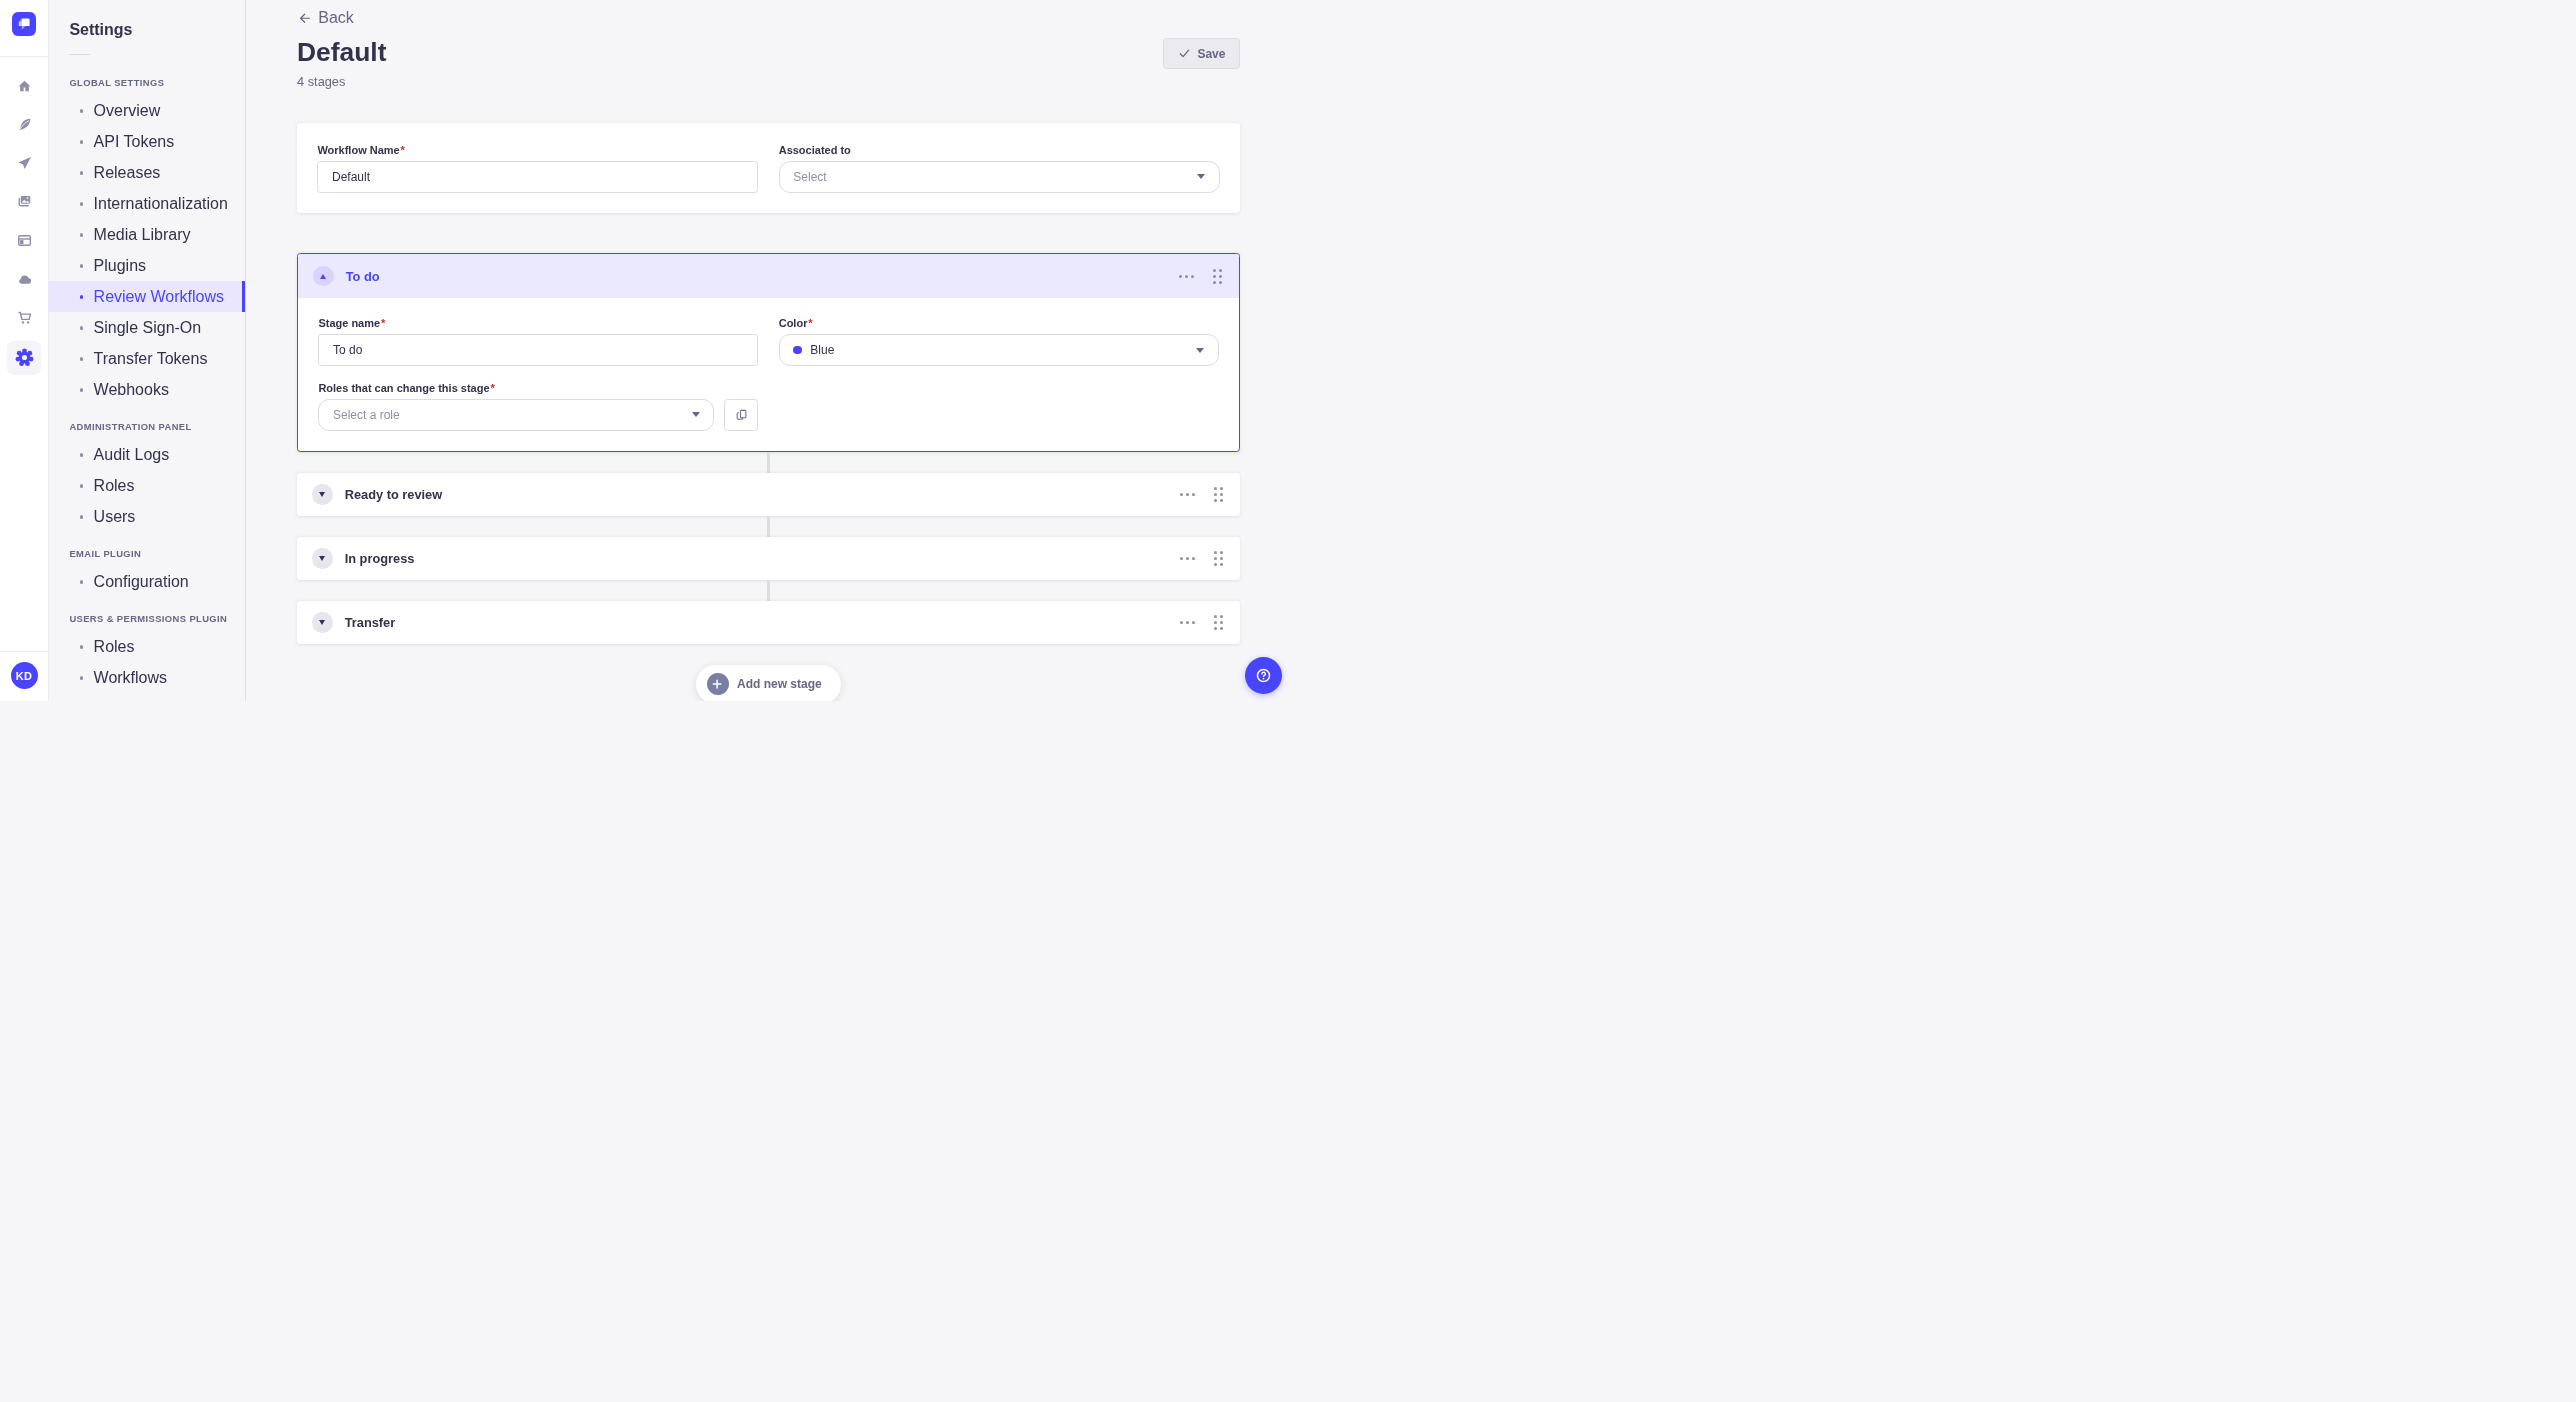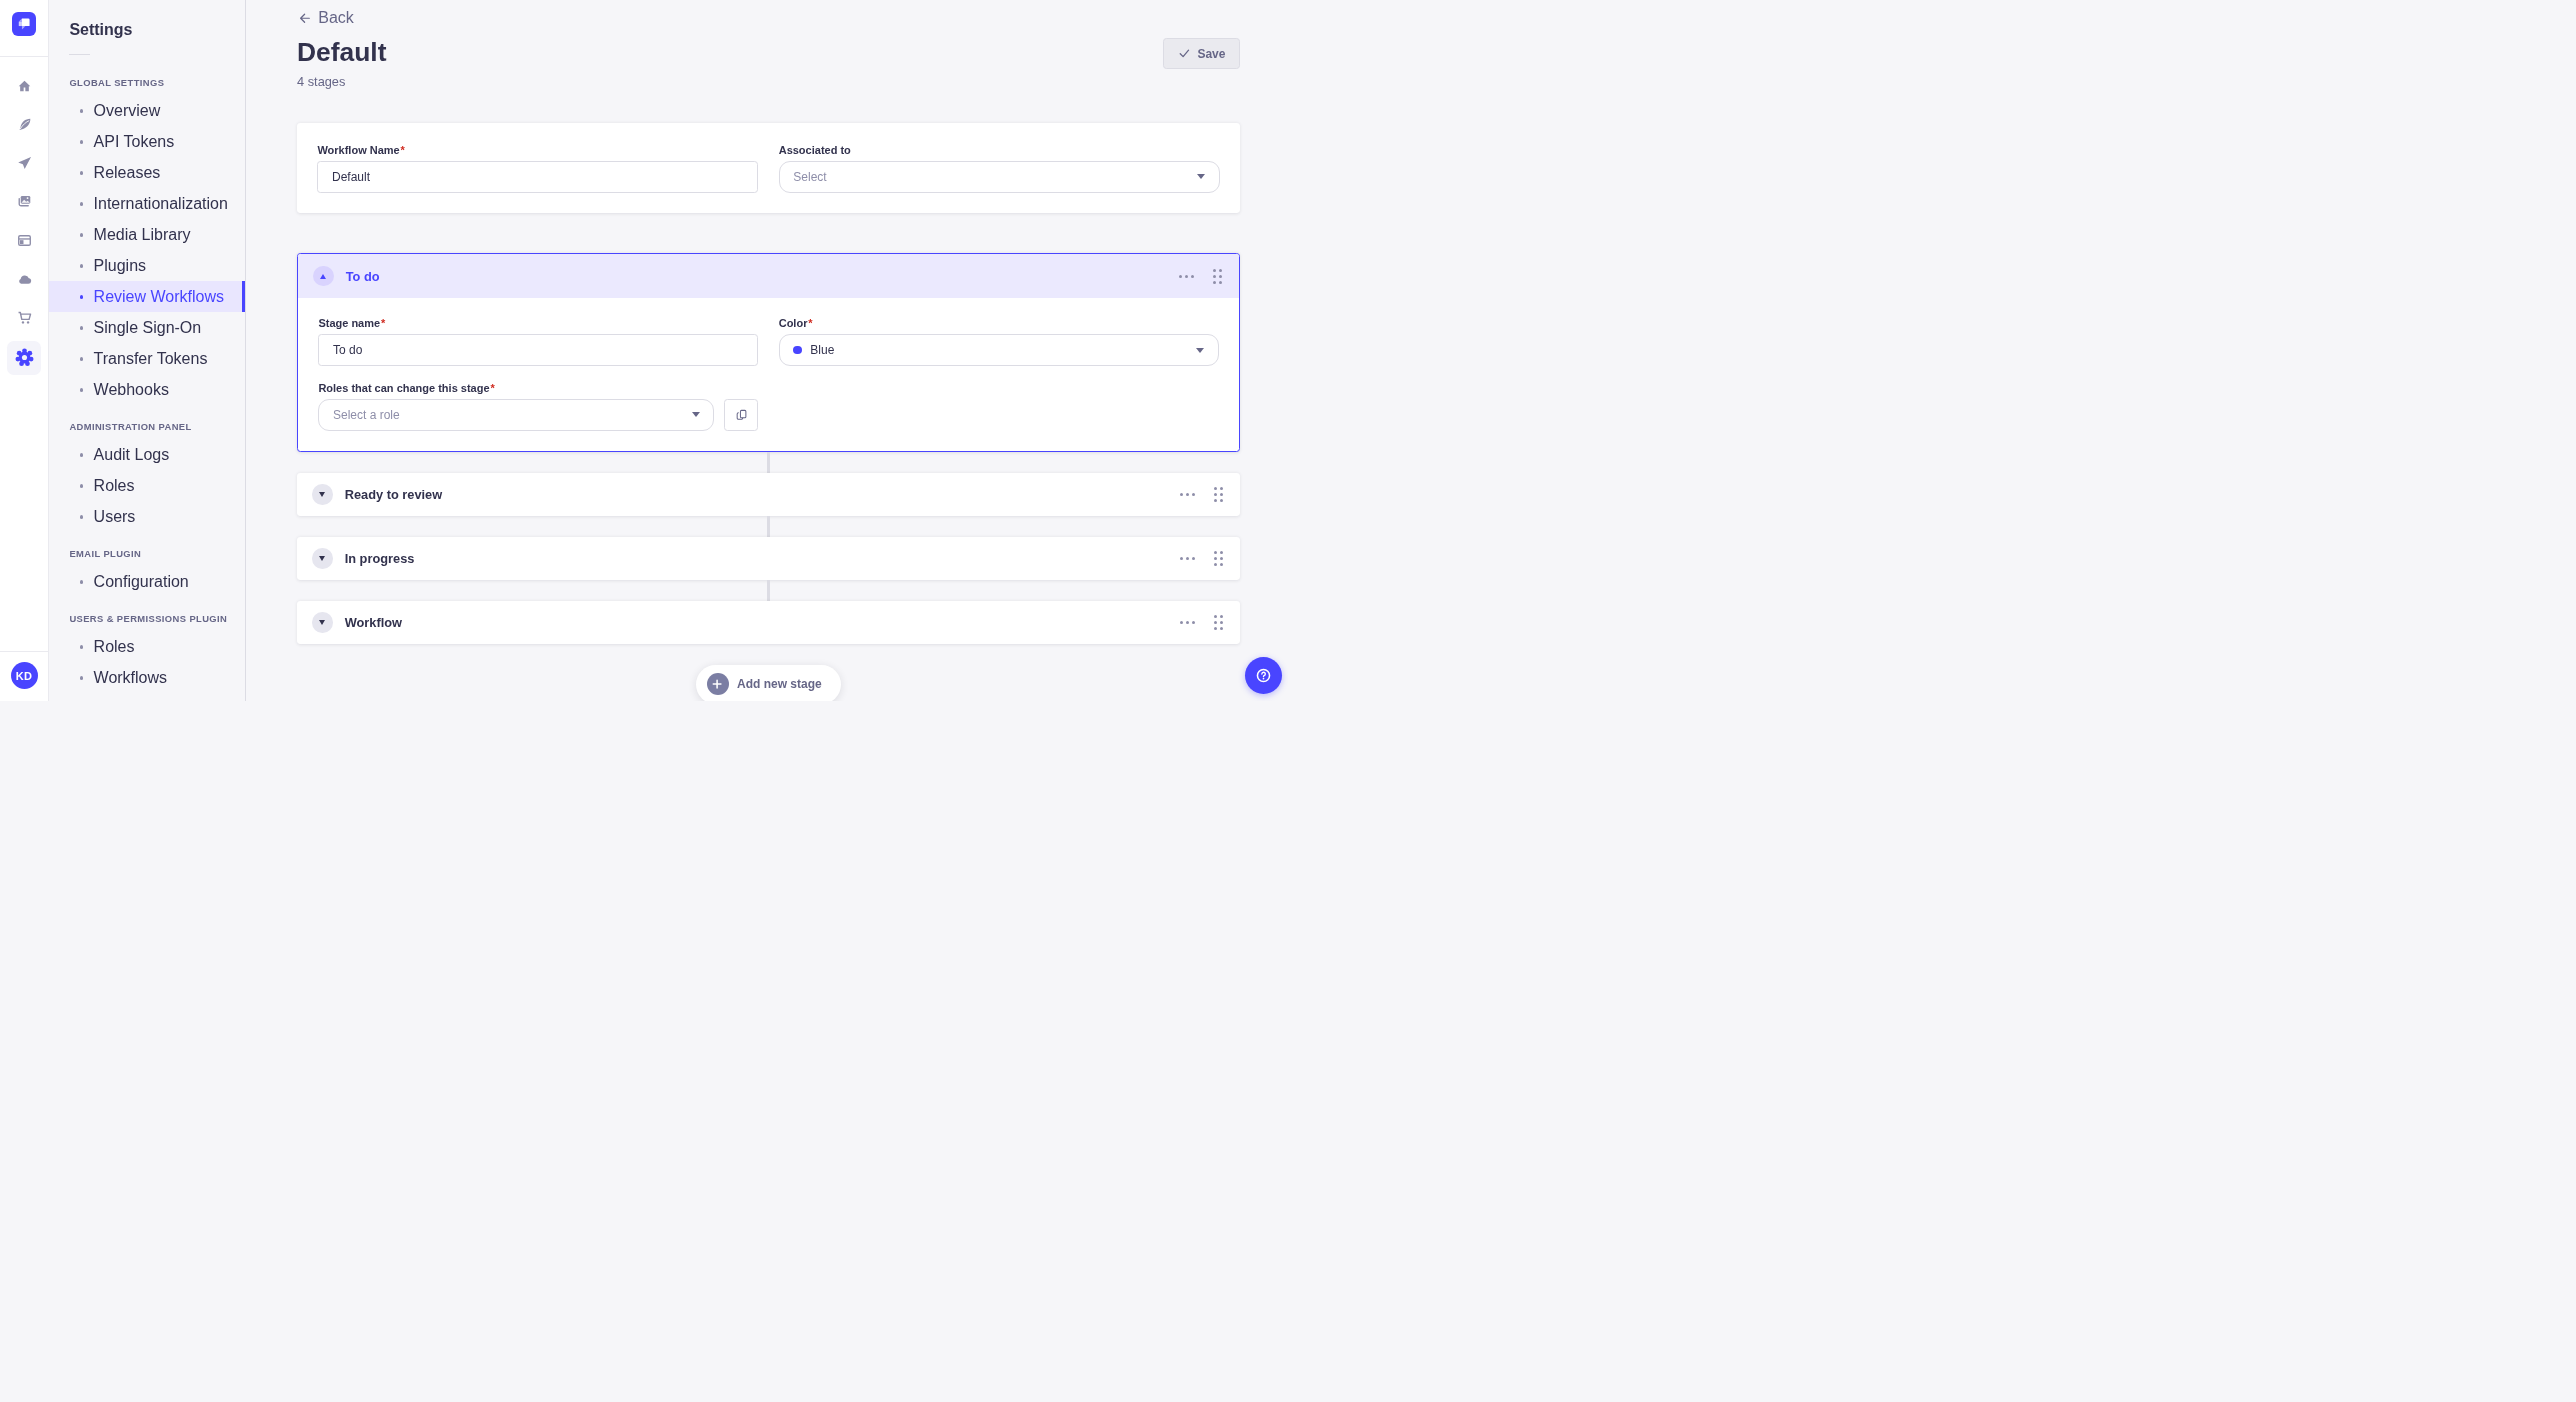--- a/index.html
+++ b/index.html
@@ -413,21 +413,21 @@
       </div>
     </section>
 
     <div class="connector"></div>
 
     <section class="stage-card collapsed">
       <div class="acc-header">
         <span class="chev-circle">
             <span class="tri-dn"></span>
           </span>
-        <span class="acc-title">Workflow</span>
+        <span class="acc-title">Transfer</span>
         <span class="acc-actions">
           <button class="icon-btn">
               <span class="dots-h">
                 <i></i>
                 <i></i>
                 <i></i>
               </span>
             </button>
           <button class="icon-btn">
               <span class="drag">

